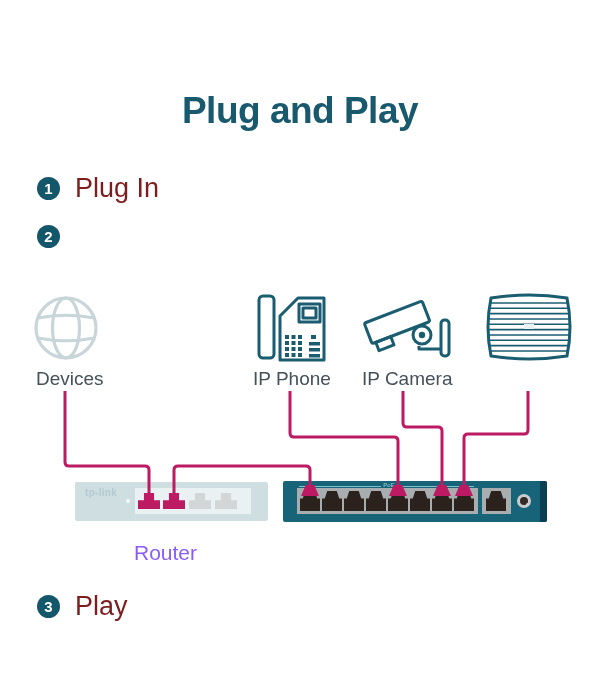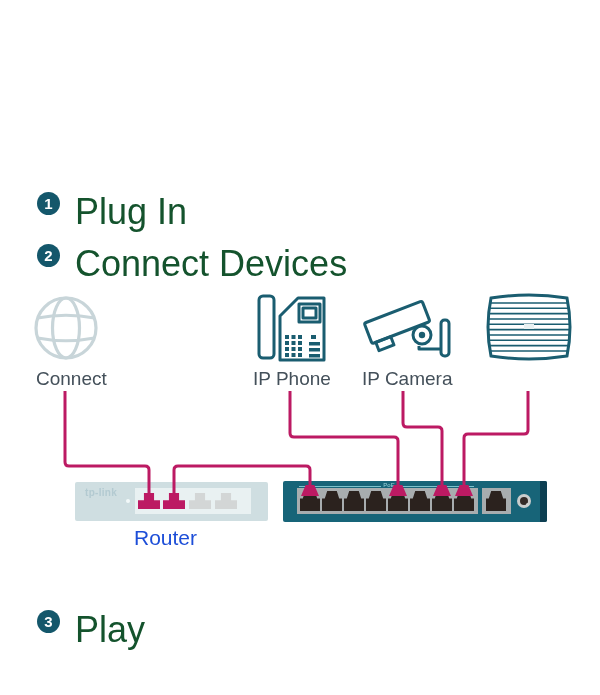--- a/index.html
+++ b/index.html
@@ -3,23 +3,23 @@
 <meta charset="utf-8">
 <style>
   html,body{margin:0;padding:0;background:#fff;}
   #canvas{position:relative;width:600px;height:695px;background:#ffffff;overflow:hidden;
           font-family:"Liberation Sans","DejaVu Sans",sans-serif;}
   .title{position:absolute;top:90px;left:0;width:600px;text-align:center;
          font-size:37px;font-weight:bold;letter-spacing:-.5px;color:#19596d;}
   .step{position:absolute;display:flex;align-items:center;gap:15px;}
   .step-circle{width:23px;height:23px;border-radius:50%;background:#14576b;color:#fff;
                font-size:15px;font-weight:bold;display:flex;align-items:center;justify-content:center;flex:0 0 auto;}
-  .step-label{font-size:36px;color:#14532d;white-space:nowrap;margin-top:18px;}
+  .step-label{font-size:27px;color:#7f1d1d;white-space:nowrap;}
   .ep-label{position:absolute;top:368px;font-size:19px;color:#44505a;white-space:nowrap;}
-  .dev-label{position:absolute;top:526px;font-size:21px;color:#1d4ed8;text-align:center;}
+  .dev-label{position:absolute;top:541px;font-size:21px;color:#8b5cf6;text-align:center;}
   svg{display:block;}
   
   .router{position:absolute;left:75px;top:482px;width:193px;height:39px;background:#cfdee1;border-radius:2px;}
   .router-brand{position:absolute;left:10px;top:5px;font-size:10px;font-weight:bold;color:#b3cad1;letter-spacing:.3px;}
   .router-led{position:absolute;left:51px;top:17px;width:4px;height:4px;border-radius:50%;background:#f3f9f9;}
   .router-panel{position:absolute;left:60px;top:6px;width:116px;height:26px;background:#e9f1f2;}
   .rport{position:absolute;top:5px;width:22px;height:16px;
          clip-path:polygon(0 100%,0 45%,27% 45%,27% 0,73% 0,73% 45%,100% 45%,100% 100%);}
   .rport.pink{background:#bc1a63;}
   .rport.gray{background:#d3d6d6;}
@@ -39,28 +39,28 @@
   .power-ring{position:absolute;left:3px;top:3px;width:8px;height:8px;border-radius:50%;background:#332a27;}
   .power-dot{position:absolute;left:5.5px;top:5.5px;width:3px;height:3px;border-radius:50%;background:#cfd2d2;}
   .lines{position:absolute;left:0;top:0;z-index:5;pointer-events:none;}
   .icon{position:absolute;}
 </style>
 </head>
 <body>
 
 <div id="canvas">
 
+  <div class="title">Plug and Play</div>
 
   <div class="step" style="left:37px;top:173px;">
     <div class="step-circle">1</div>
     <div class="step-label">Plug In</div>
   </div>
   <div class="step" style="left:37px;top:225px;">
     <div class="step-circle">2</div>
-    <div class="step-label">Connect Devices</div>
   </div>
   <div class="step" style="left:37px;top:591px;">
     <div class="step-circle">3</div>
     <div class="step-label">Play</div>
   </div>
 
   <svg class="icon" style="left:30px;top:292px;" width="72" height="72" viewBox="0 0 72 72">
     <g stroke="#c8d5d9" stroke-width="3.2" fill="none">
       <circle cx="36" cy="36" r="30"></circle>
       <ellipse cx="36" cy="36" rx="13.5" ry="30"></ellipse>
@@ -124,21 +124,21 @@
       <line x1="8" y1="34.3" x2="88" y2="34.3"></line>
         <line x1="8" y1="39.6" x2="88" y2="39.6"></line>
       <line x1="8" y1="45" x2="88" y2="45"></line>
         <line x1="8" y1="50.3" x2="88" y2="50.3"></line>
       <line x1="8" y1="55.6" x2="88" y2="55.6"></line>
         <line x1="8" y1="61" x2="88" y2="61"></line>
     </g>
     <rect x="43" y="34" width="10" height="5" fill="#e9f1f2" stroke="none"></rect>
   </svg>
 
-  <div class="ep-label" style="left:36px;">Connect</div>
+  <div class="ep-label" style="left:36px;">Devices</div>
   <div class="ep-label" style="left:253px;">IP Phone</div>
   <div class="ep-label" style="left:362px;">IP Camera</div>
 
   <div class="router">
     <div class="router-brand">tp-link</div>
     <div class="router-led"></div>
     <div class="router-panel">
       <div class="rport pink" style="left:3px;"></div>
       <div class="rport pink" style="left:28px;"></div>
       <div class="rport gray" style="left:54px;"></div>

